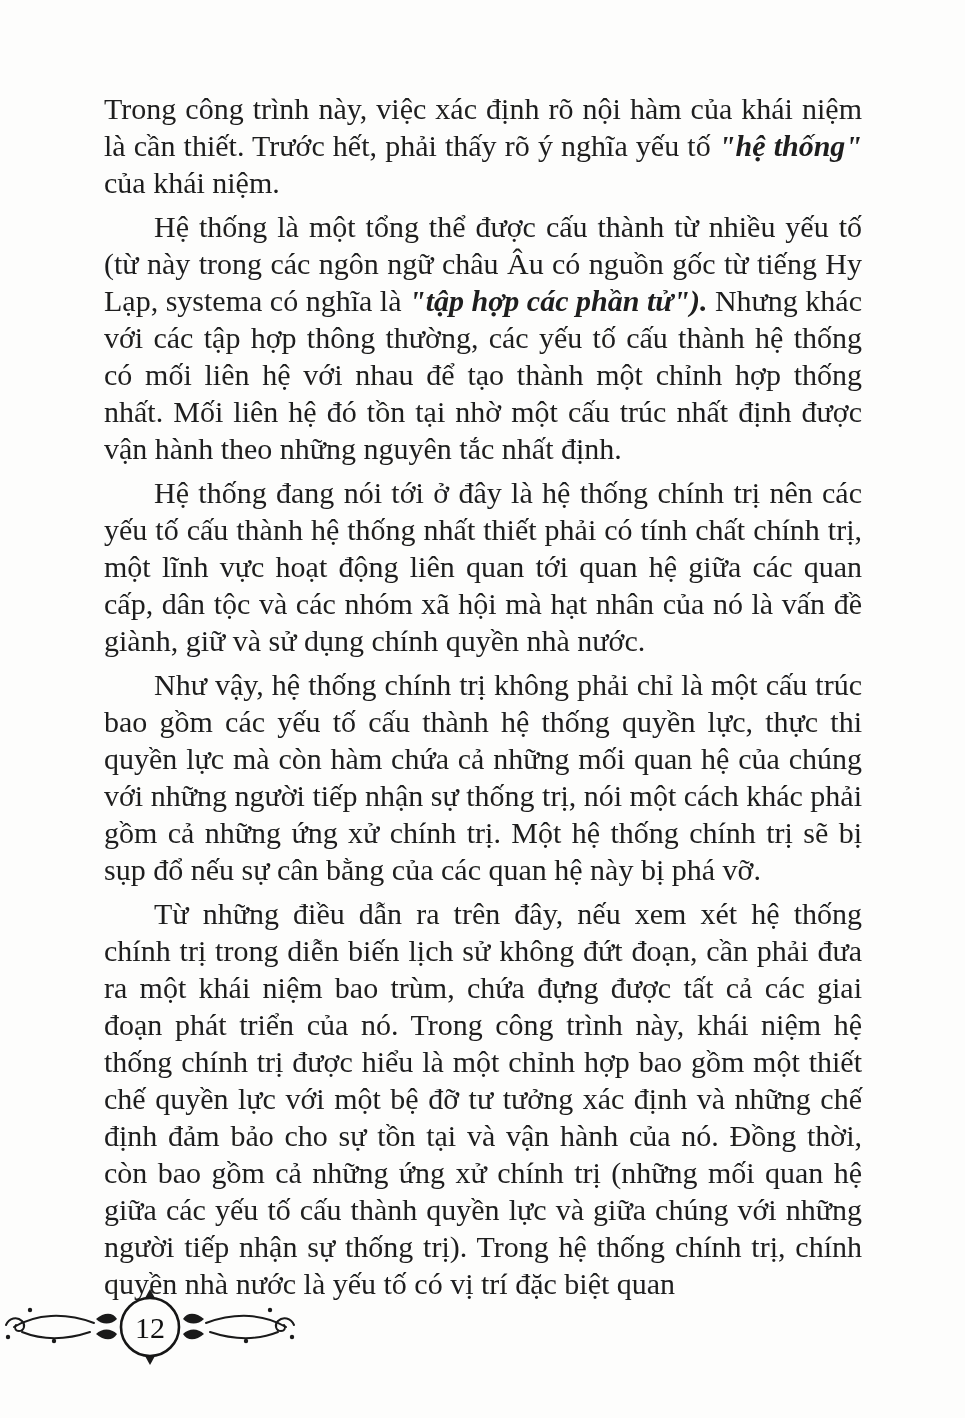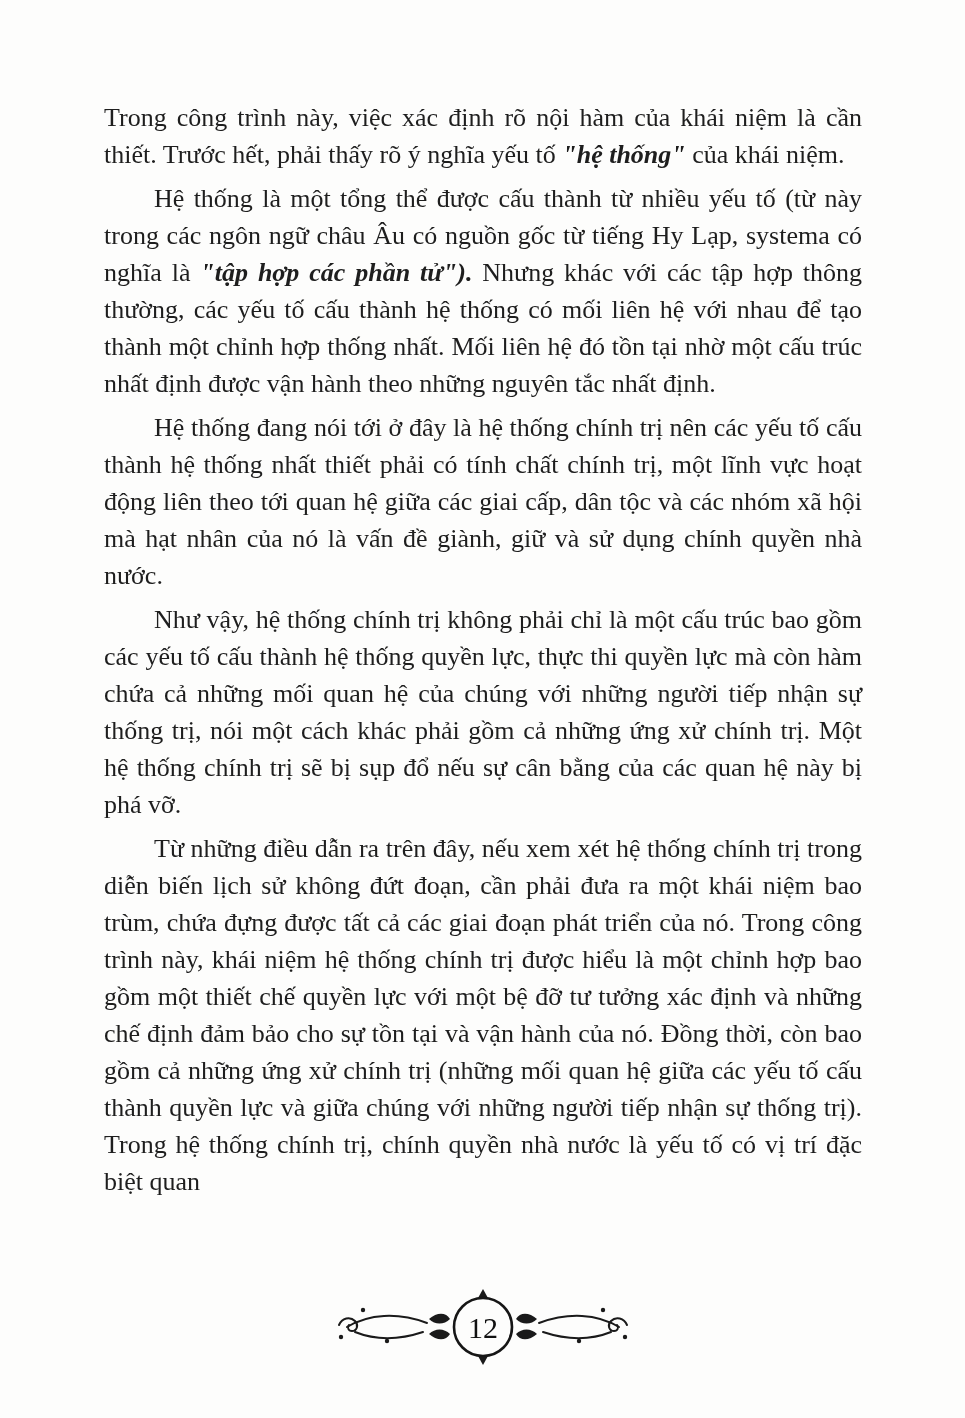--- a/index.html
+++ b/index.html
@@ -8,39 +8,38 @@
     width: 965px;
     height: 1418px;
     background: #fdfdfc;
     position: relative;
     overflow: hidden;
     font-family: "Liberation Serif", serif;
   }
   .text-block {
     position: absolute;
     left: 104px;
-    top: 99px;
+    top: 90px;
     width: 758px;
     color: #1e1e1e;
-    font-size: 26px;
+    font-size: 30px;
     line-height: 37px;
     text-align: justify;
   }
   .para { margin: 0 0 7px 0; text-indent: 50px; }
   .para.first { text-indent: 0; }
   .run.i  { }
   .run.bi { font-style: italic; font-weight: 700; }
 
   .page-footer {
     position: absolute;
     left: 0;
     bottom: 49px;
     width: 100%;
     display: flex;
-    justify-content: center;
   }
   .ornament .stroke {
     stroke: #1a1a1a;
     stroke-width: 2;
     fill: none;
     stroke-linecap: round;
   }
   .ornament .fill { fill: #1a1a1a; stroke: none; }
   .ornament .ring { fill: #fdfdfc; stroke: #161616; stroke-width: 2.6; }
   .pagenum {
@@ -50,21 +49,21 @@
   }
 </style>
 </head>
 <body>
 
 <main class="text-block">
   <p class="para first"><span class="run">Trong công trình này, việc xác định rõ nội hàm của khái niệm là cần thiết. Trước hết, phải thấy rõ ý nghĩa yếu tố </span><span class="run bi">"hệ thống"</span><span class="run"> của khái niệm.</span></p>
 
   <p class="para"><span class="run">Hệ thống là một tổng thể được cấu thành từ nhiều yếu tố (từ này trong các ngôn ngữ châu Âu có nguồn gốc từ tiếng Hy Lạp, </span><span class="run i">systema</span><span class="run"> có nghĩa là </span><span class="run bi">"tập hợp các phần tử").</span><span class="run"> Nhưng khác với các tập hợp thông thường, các yếu tố cấu thành hệ thống có mối liên hệ với nhau để tạo thành một chỉnh hợp thống nhất. Mối liên hệ đó tồn tại nhờ một cấu trúc nhất định được vận hành theo những nguyên tắc nhất định.</span></p>
 
-  <p class="para"><span class="run">Hệ thống đang nói tới ở đây là hệ thống chính trị nên các yếu tố cấu thành hệ thống nhất thiết phải có tính chất chính trị, một lĩnh vực hoạt động liên theo tới quan hệ giữa các giai cấp, dân tộc và các nhóm xã hội mà hạt nhân của nó là vấn đề giành, giữ và sử dụng chính quyền nhà nước.</span></p>
+  <p class="para"><span class="run">Hệ thống đang nói tới ở đây là hệ thống chính trị nên các yếu tố cấu thành hệ thống nhất thiết phải có tính chất chính trị, một lĩnh vực hoạt động liên quan tới quan hệ giữa các quan cấp, dân tộc và các nhóm xã hội mà hạt nhân của nó là vấn đề giành, giữ và sử dụng chính quyền nhà nước.</span></p>
 
   <p class="para"><span class="run">Như vậy, </span><span class="run i">hệ thống chính trị</span><span class="run"> không phải chỉ là một cấu trúc bao gồm các yếu tố cấu thành hệ thống quyền lực, thực thi quyền lực mà còn hàm chứa cả những mối quan hệ của chúng với những người tiếp nhận sự thống trị, nói một cách khác phải gồm cả những ứng xử chính trị. Một hệ thống chính trị sẽ bị sụp đổ nếu sự cân bằng của các quan hệ này bị phá vỡ.</span></p>
 
   <p class="para"><span class="run">Từ những điều dẫn ra trên đây, nếu xem xét hệ thống chính trị trong diễn biến lịch sử không đứt đoạn, cần phải đưa ra một khái niệm bao trùm, chứa đựng được tất cả các giai đoạn phát triển của nó. Trong công trình này, khái niệm hệ thống chính trị được hiểu là </span><span class="run i">một chỉnh hợp bao gồm một thiết chế quyền lực với một bệ đỡ tư tưởng xác định và những chế định đảm bảo cho sự tồn tại và vận hành của nó. Đồng thời, còn bao gồm cả những ứng xử chính trị (những mối quan hệ giữa các yếu tố cấu thành quyền lực và giữa chúng với những người tiếp nhận sự thống trị). Trong hệ thống chính trị, chính quyền nhà nước là yếu tố có vị trí đặc biệt quan</span></p>
 </main>
 
 <footer class="page-footer">
   <svg class="ornament" width="300" height="84" viewBox="0 0 300 84" aria-hidden="true">
     <defs>
       <g id="flourish">

